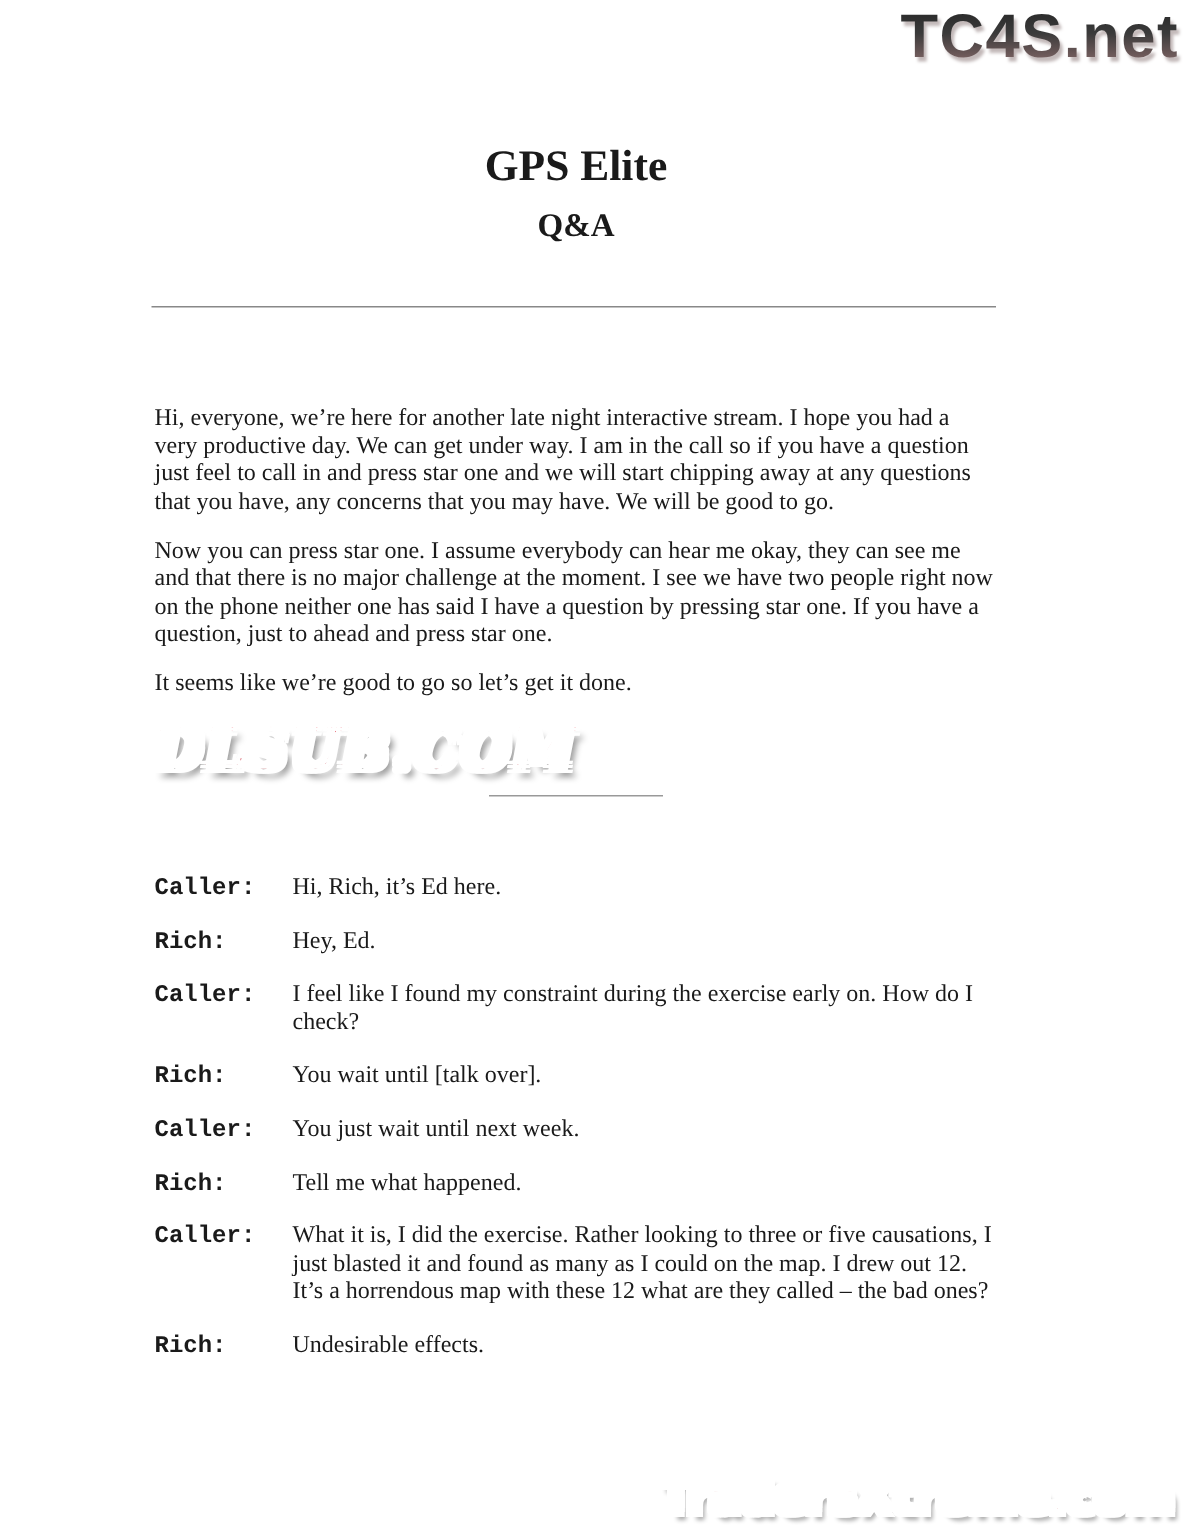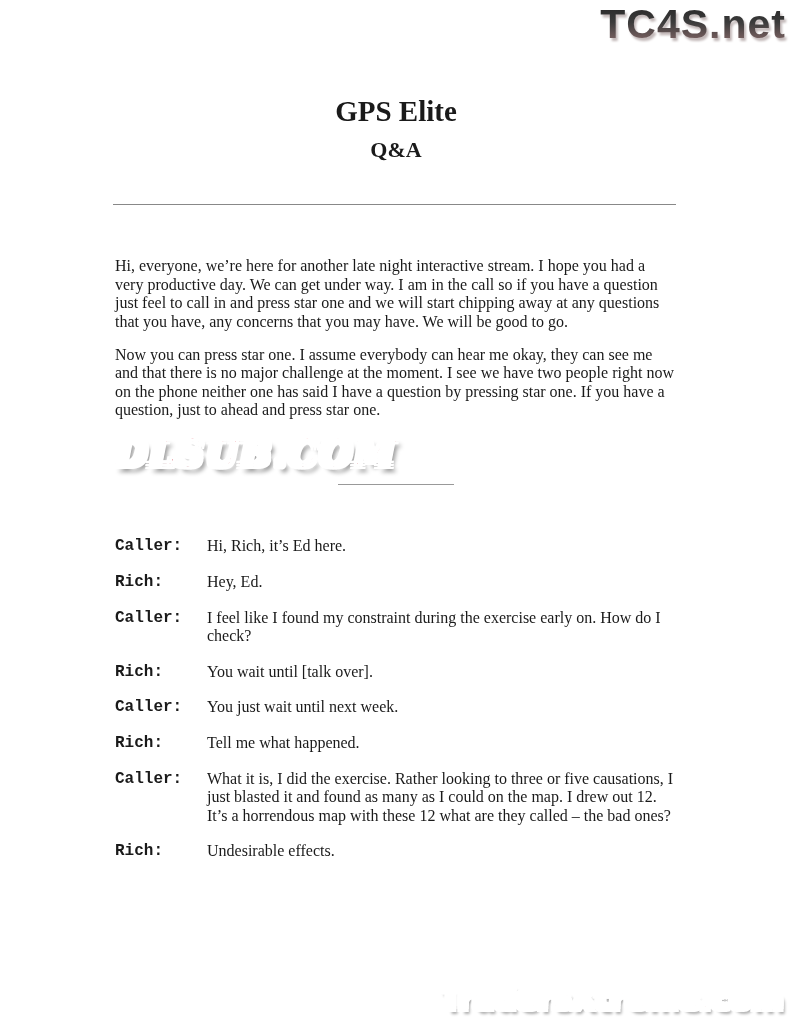--- a/index.html
+++ b/index.html
@@ -26,21 +26,21 @@
     -webkit-background-clip:text;
     background-clip:text;
     color:transparent;
     filter:drop-shadow(2px 3px 1px #c2b8b8);
     line-height:1.1;
   }
 
   
   .content {
     position:absolute;
-    left:115px;
+    left:103px;
     top:0;
     width:562px;
   }
 
   .doc-title {
     margin:94px 0 0 0;
     text-align:center;
     font-size:29px;
     font-weight:bold;
     line-height:1.2;
@@ -59,21 +59,21 @@
     line-height:1.2;
   }
 
   .top-rule {
     border:none;
     border-top:1px solid #888888;
     margin:41px 0 0 -2px;
     width:563px;
   }
 
-  .paragraphs { margin-top:52px; }
+  .paragraphs { margin-top:65px; }
   .paragraphs p {
     margin:0 0 14px 0;
     font-size:16px;
     line-height:18.6px;
   }
 
   
   .dlsub-wrap { margin-top:-2px;font-style:italic; }
   .dlsub-logo {
     display:inline-block;
@@ -155,20 +155,21 @@
 
 
     <hr class="top-rule">
 
     <div class="paragraphs">
 
         <p>Hi, everyone, we’re here for another late night interactive stream. I hope you had a very productive day. We can get under way. I am in the call so if you have a question just feel to call in and press star one and we will start chipping away at any questions that you have, any concerns that you may have. We will be good to go.</p>
 
         <p>Now you can press star one. I assume everybody can hear me okay, they can see me and that there is no major challenge at the moment. I see we have two people right now on the phone neither one has said I have a question by pressing star one. If you have a question, just to ahead and press star one.</p>
 
+        <p>It seems like we’re good to go so let’s get it done.</p>
       </div>
 
     <div class="dlsub-wrap">
       <span class="dlsub-logo">DLSUB.COM</span>
     </div>
 
     <hr class="mini-rule">
 
     <div class="transcript">
 

